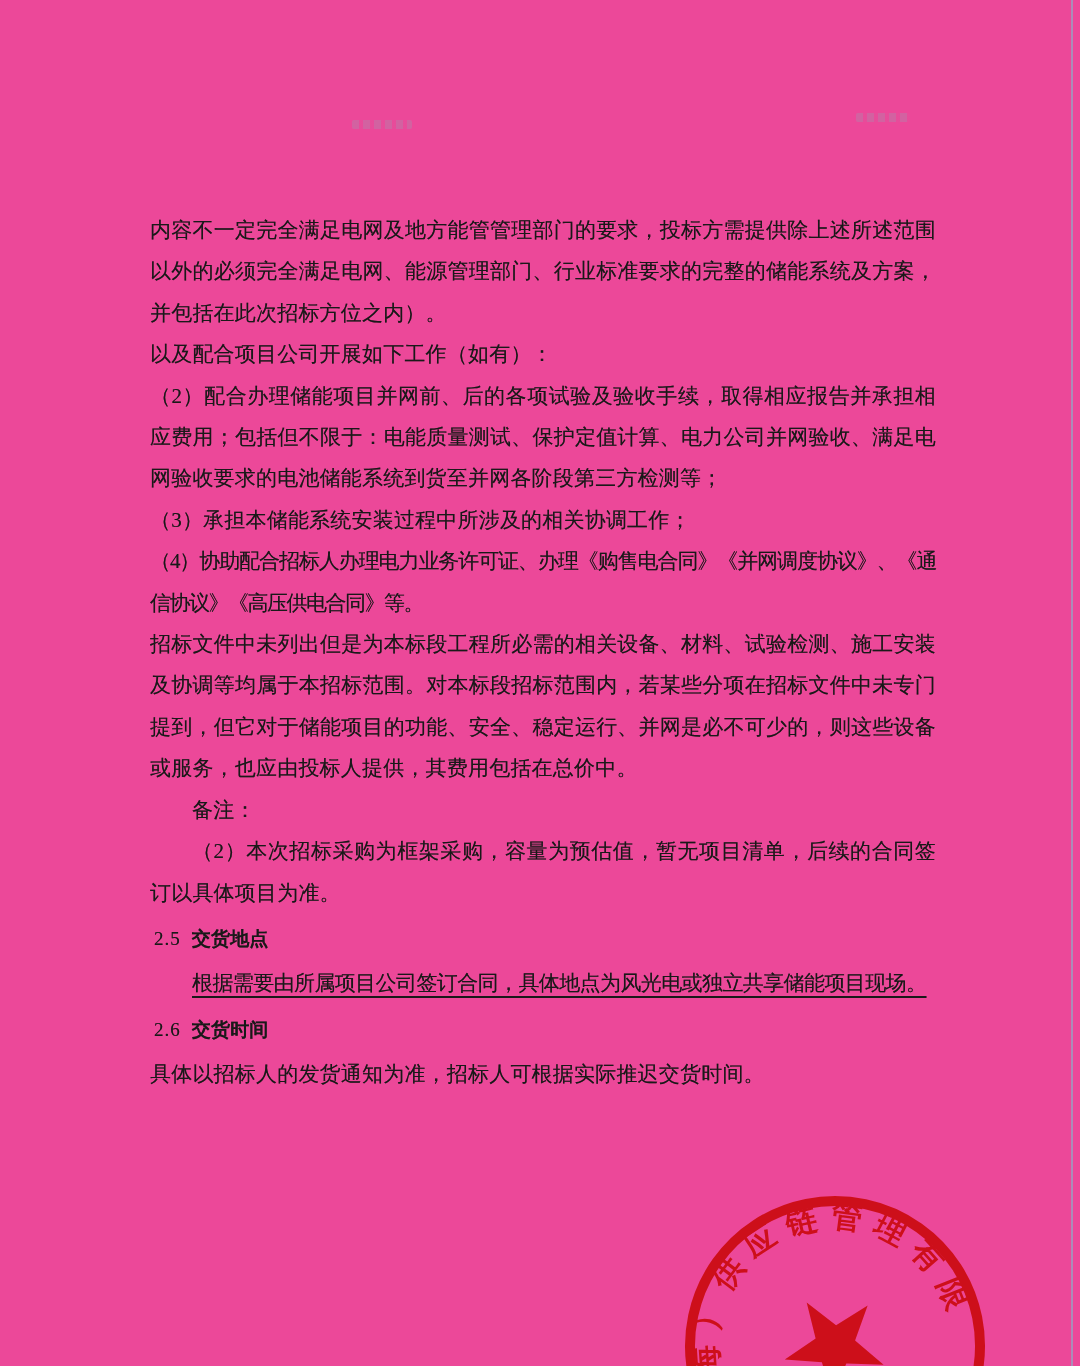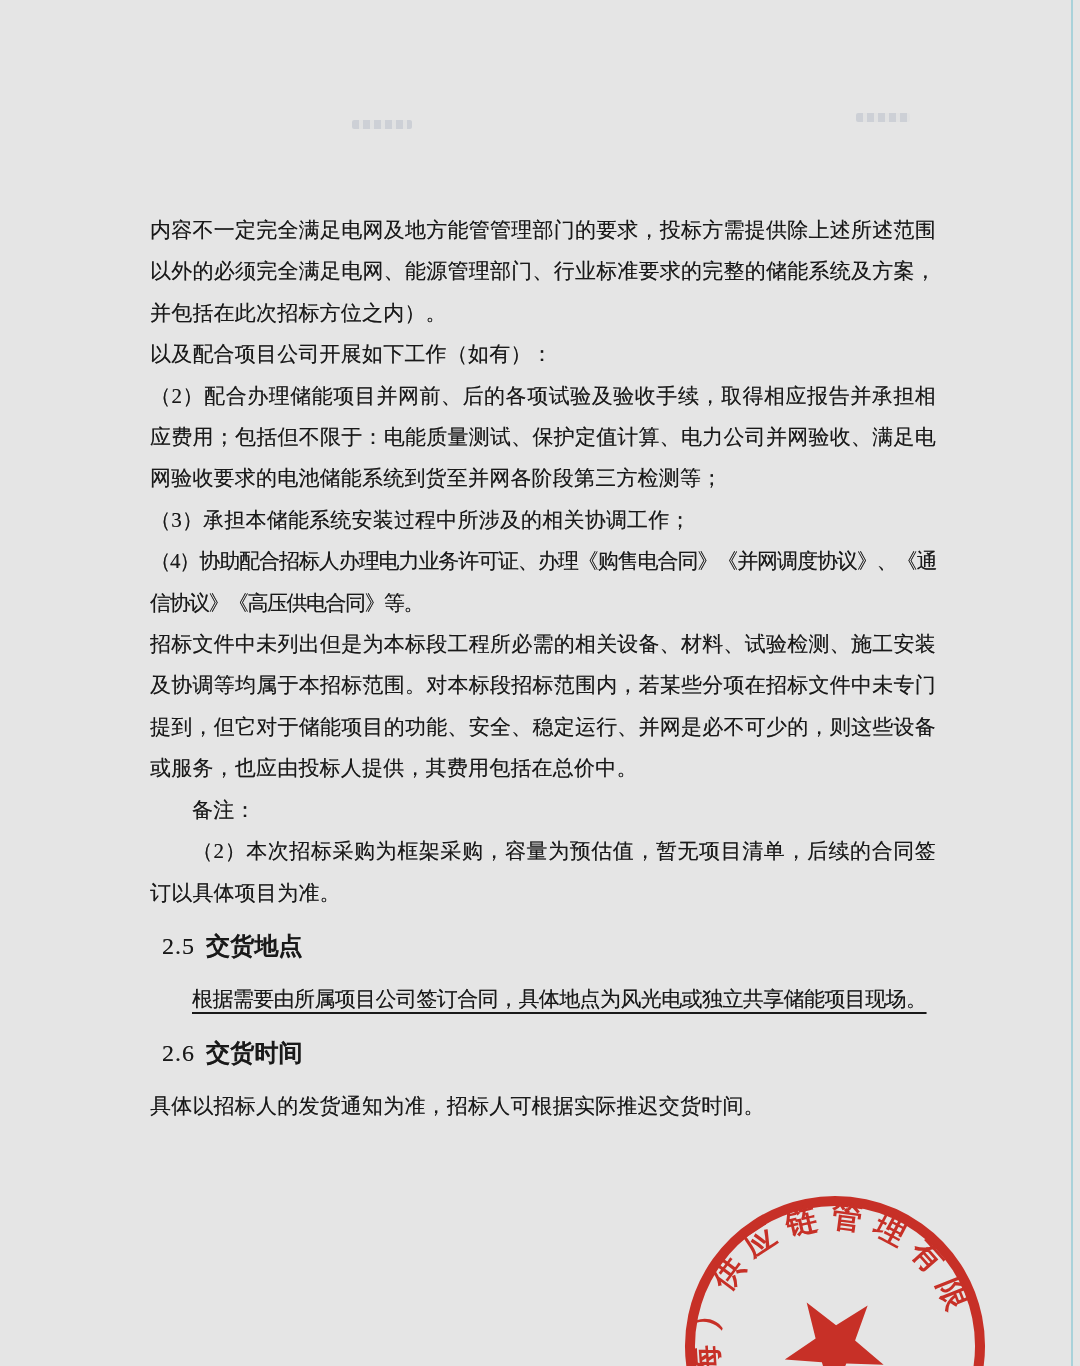--- a/index.html
+++ b/index.html
@@ -4,21 +4,21 @@
 <style>
   html, body {
     margin: 0; padding: 0;
     width: 1080px; height: 1366px;
     overflow: hidden;
     background: #ffffff;
   }
   .page {
     position: relative;
     width: 1080px; height: 1366px;
-    background: #e5e5e5;
+    background: #ec4899;
     font-family: "Liberation Serif", "DejaVu Serif", serif;
     color: #191919;
   }
   
   .smudge {
     position: absolute;
     height: 9px;
     opacity: 0.55;
     filter: blur(0.6px);
     background: repeating-linear-gradient(90deg,
@@ -47,22 +47,22 @@
   .content p.indent { text-indent: 2em; }
   .content p.bold { font-weight: 400; }
   .content p.tight { letter-spacing: -1.5px; }
   .content p.uline {
     text-decoration: underline;
     text-underline-offset: 6px;
     text-decoration-thickness: 1.6px;
     letter-spacing: -0.6px;
   }
   .sec {
-    margin: 12px;
-    font-size: 24px;
+    margin: 4px;
+    font-size: 19px;
     line-height: 41.4px;
     text-align: left;
   }
   .sec .num { font-weight: 400; letter-spacing: 1px; margin-right: 11px; }
   .sec .t { font-weight: 700; }
   
   .stamp {
     position: absolute;
     left: 673px; top: 1184px;
     width: 324px; height: 324px;

